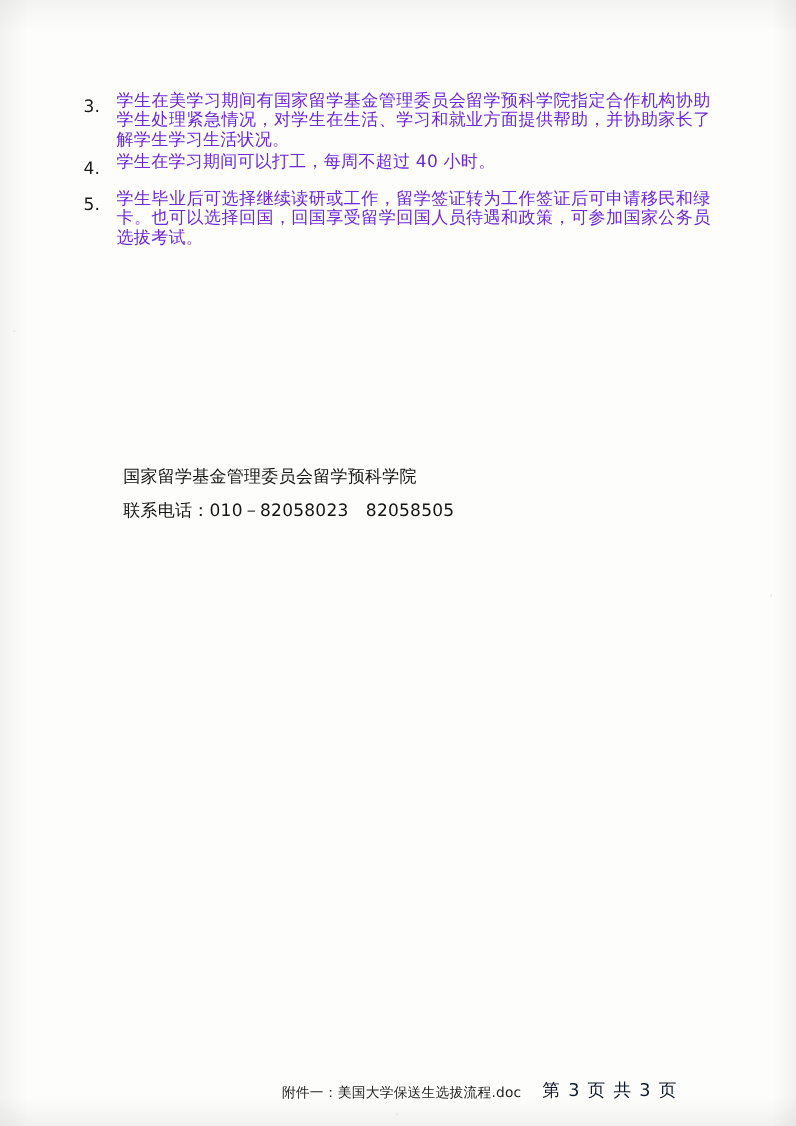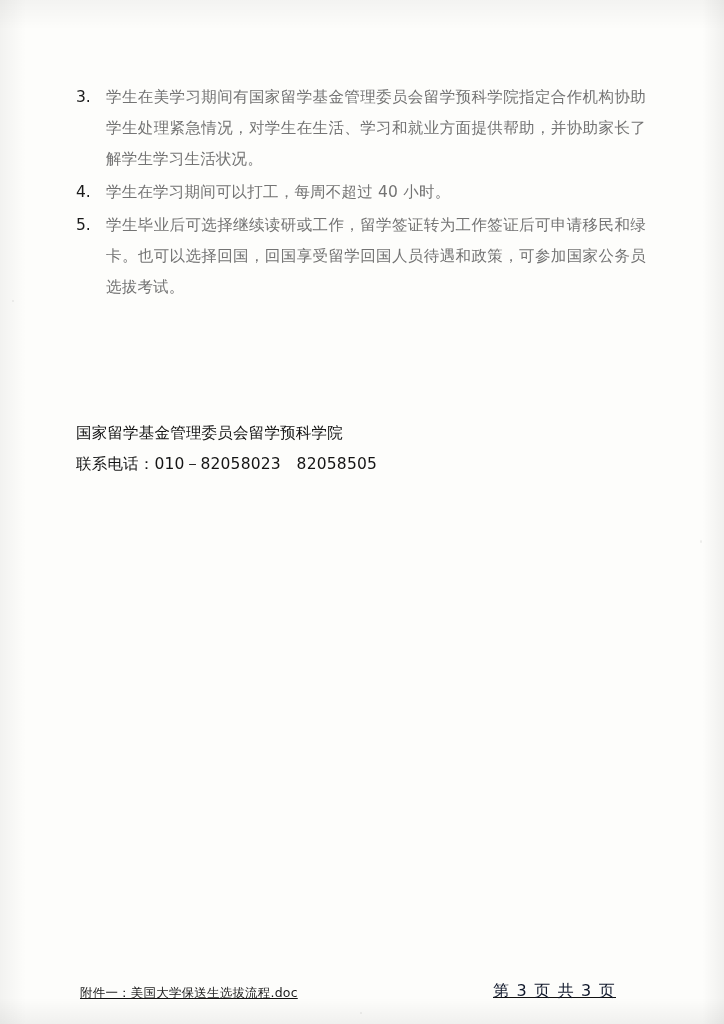--- a/index.html
+++ b/index.html
@@ -56,50 +56,50 @@
     flex: 0 0 auto;
     width: 30px;
     font-size: 15.5px;
     line-height: 31px;
     color: #1a1a1a;
     letter-spacing: 0px;
   }
   .item-text {
     flex: 1 1 auto;
     font-size: 15.5px;
-    line-height: 31px;
-    color: #737373;
+    line-height: 18px;
+    color: #6d28d9;
     text-align: justify;
     text-justify: inter-ideograph;
     letter-spacing: 0.2px;
   }
 
   .signature-block {
     position: absolute;
     left: 76px;
     top: 418px;
     width: 520px;
   }
   .sig-line {
     font-size: 15.5px;
     line-height: 31px;
     color: #141414;
     letter-spacing: 0.2px;
     white-space: pre;
+    margin-left: 36px;
   }
 
   .footer {
     position: absolute;
-    left: 80px;
+    left: 92px;
     right: 74px;
     bottom: 22px;
     display: flex;
-    justify-content: space-between;
+    justify-content: flex-end;
     align-items: flex-end;
-    text-decoration: underline;
   }
   .footer-left {
     font-size: 12.5px;
     color: #1d1d1d;
     letter-spacing: 0.2px;
   }
   .footer-right {
     font-size: 16px;
     color: #0f172a;
     letter-spacing: 1.2px;

